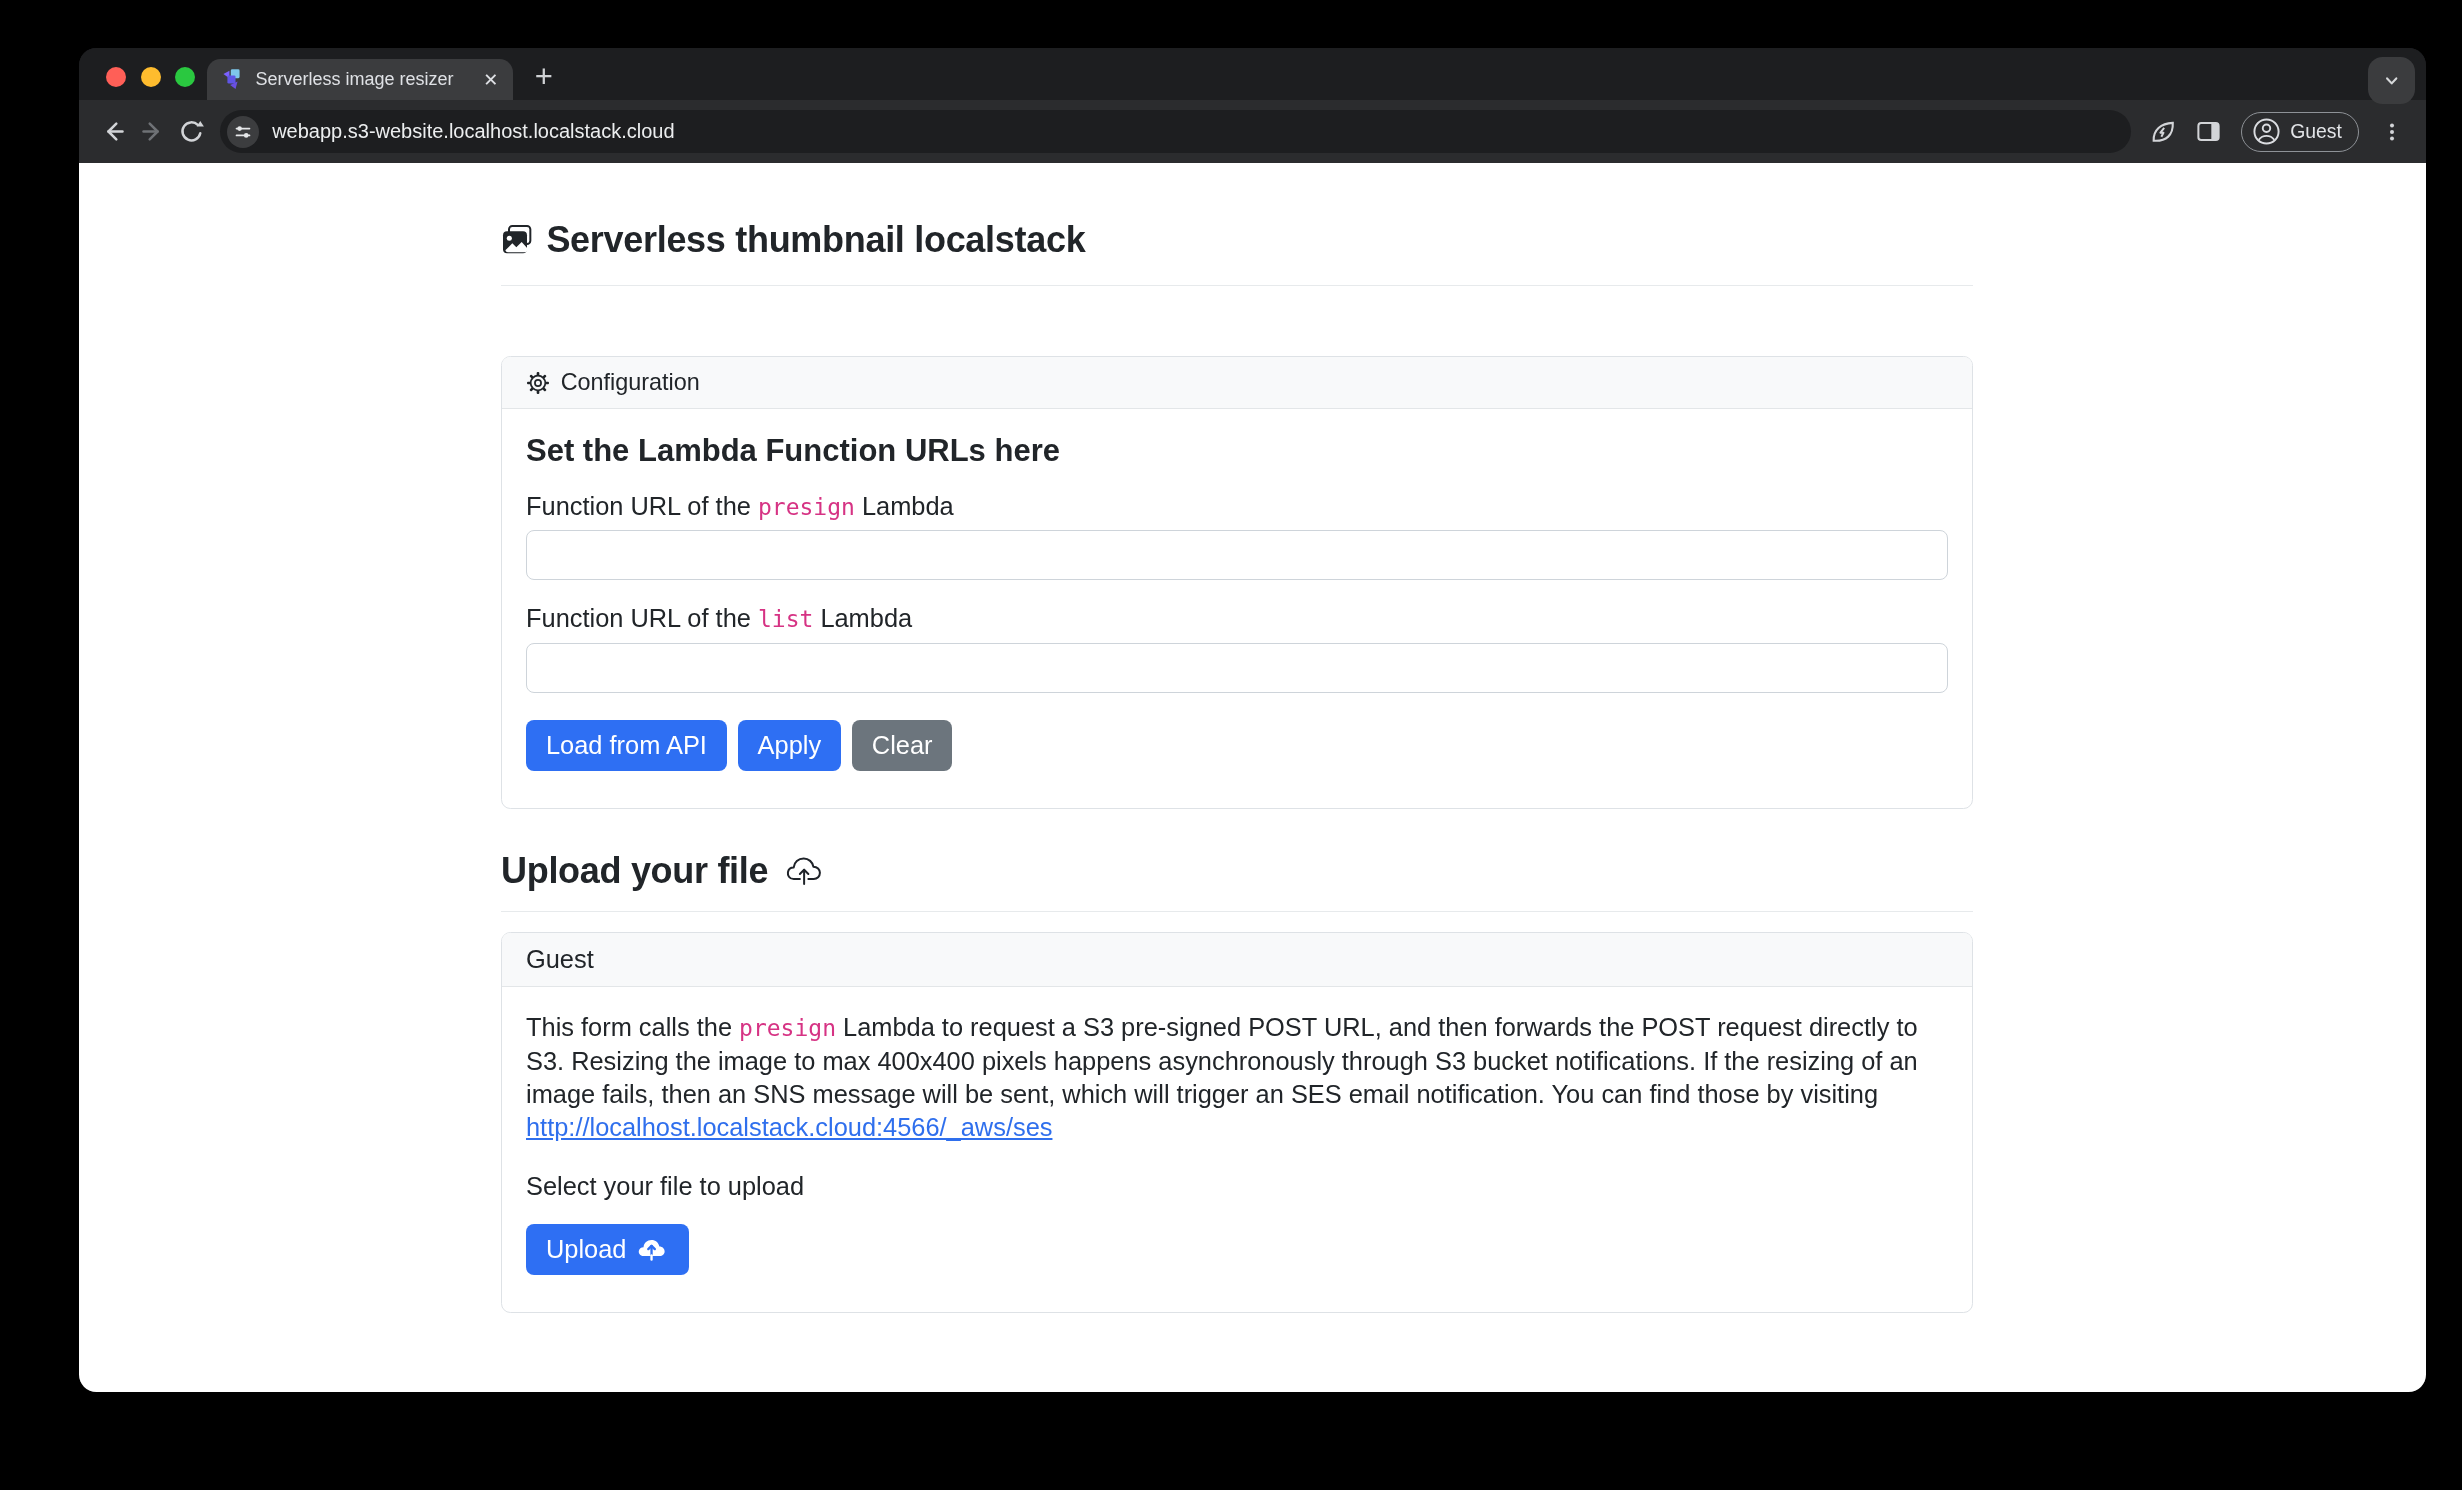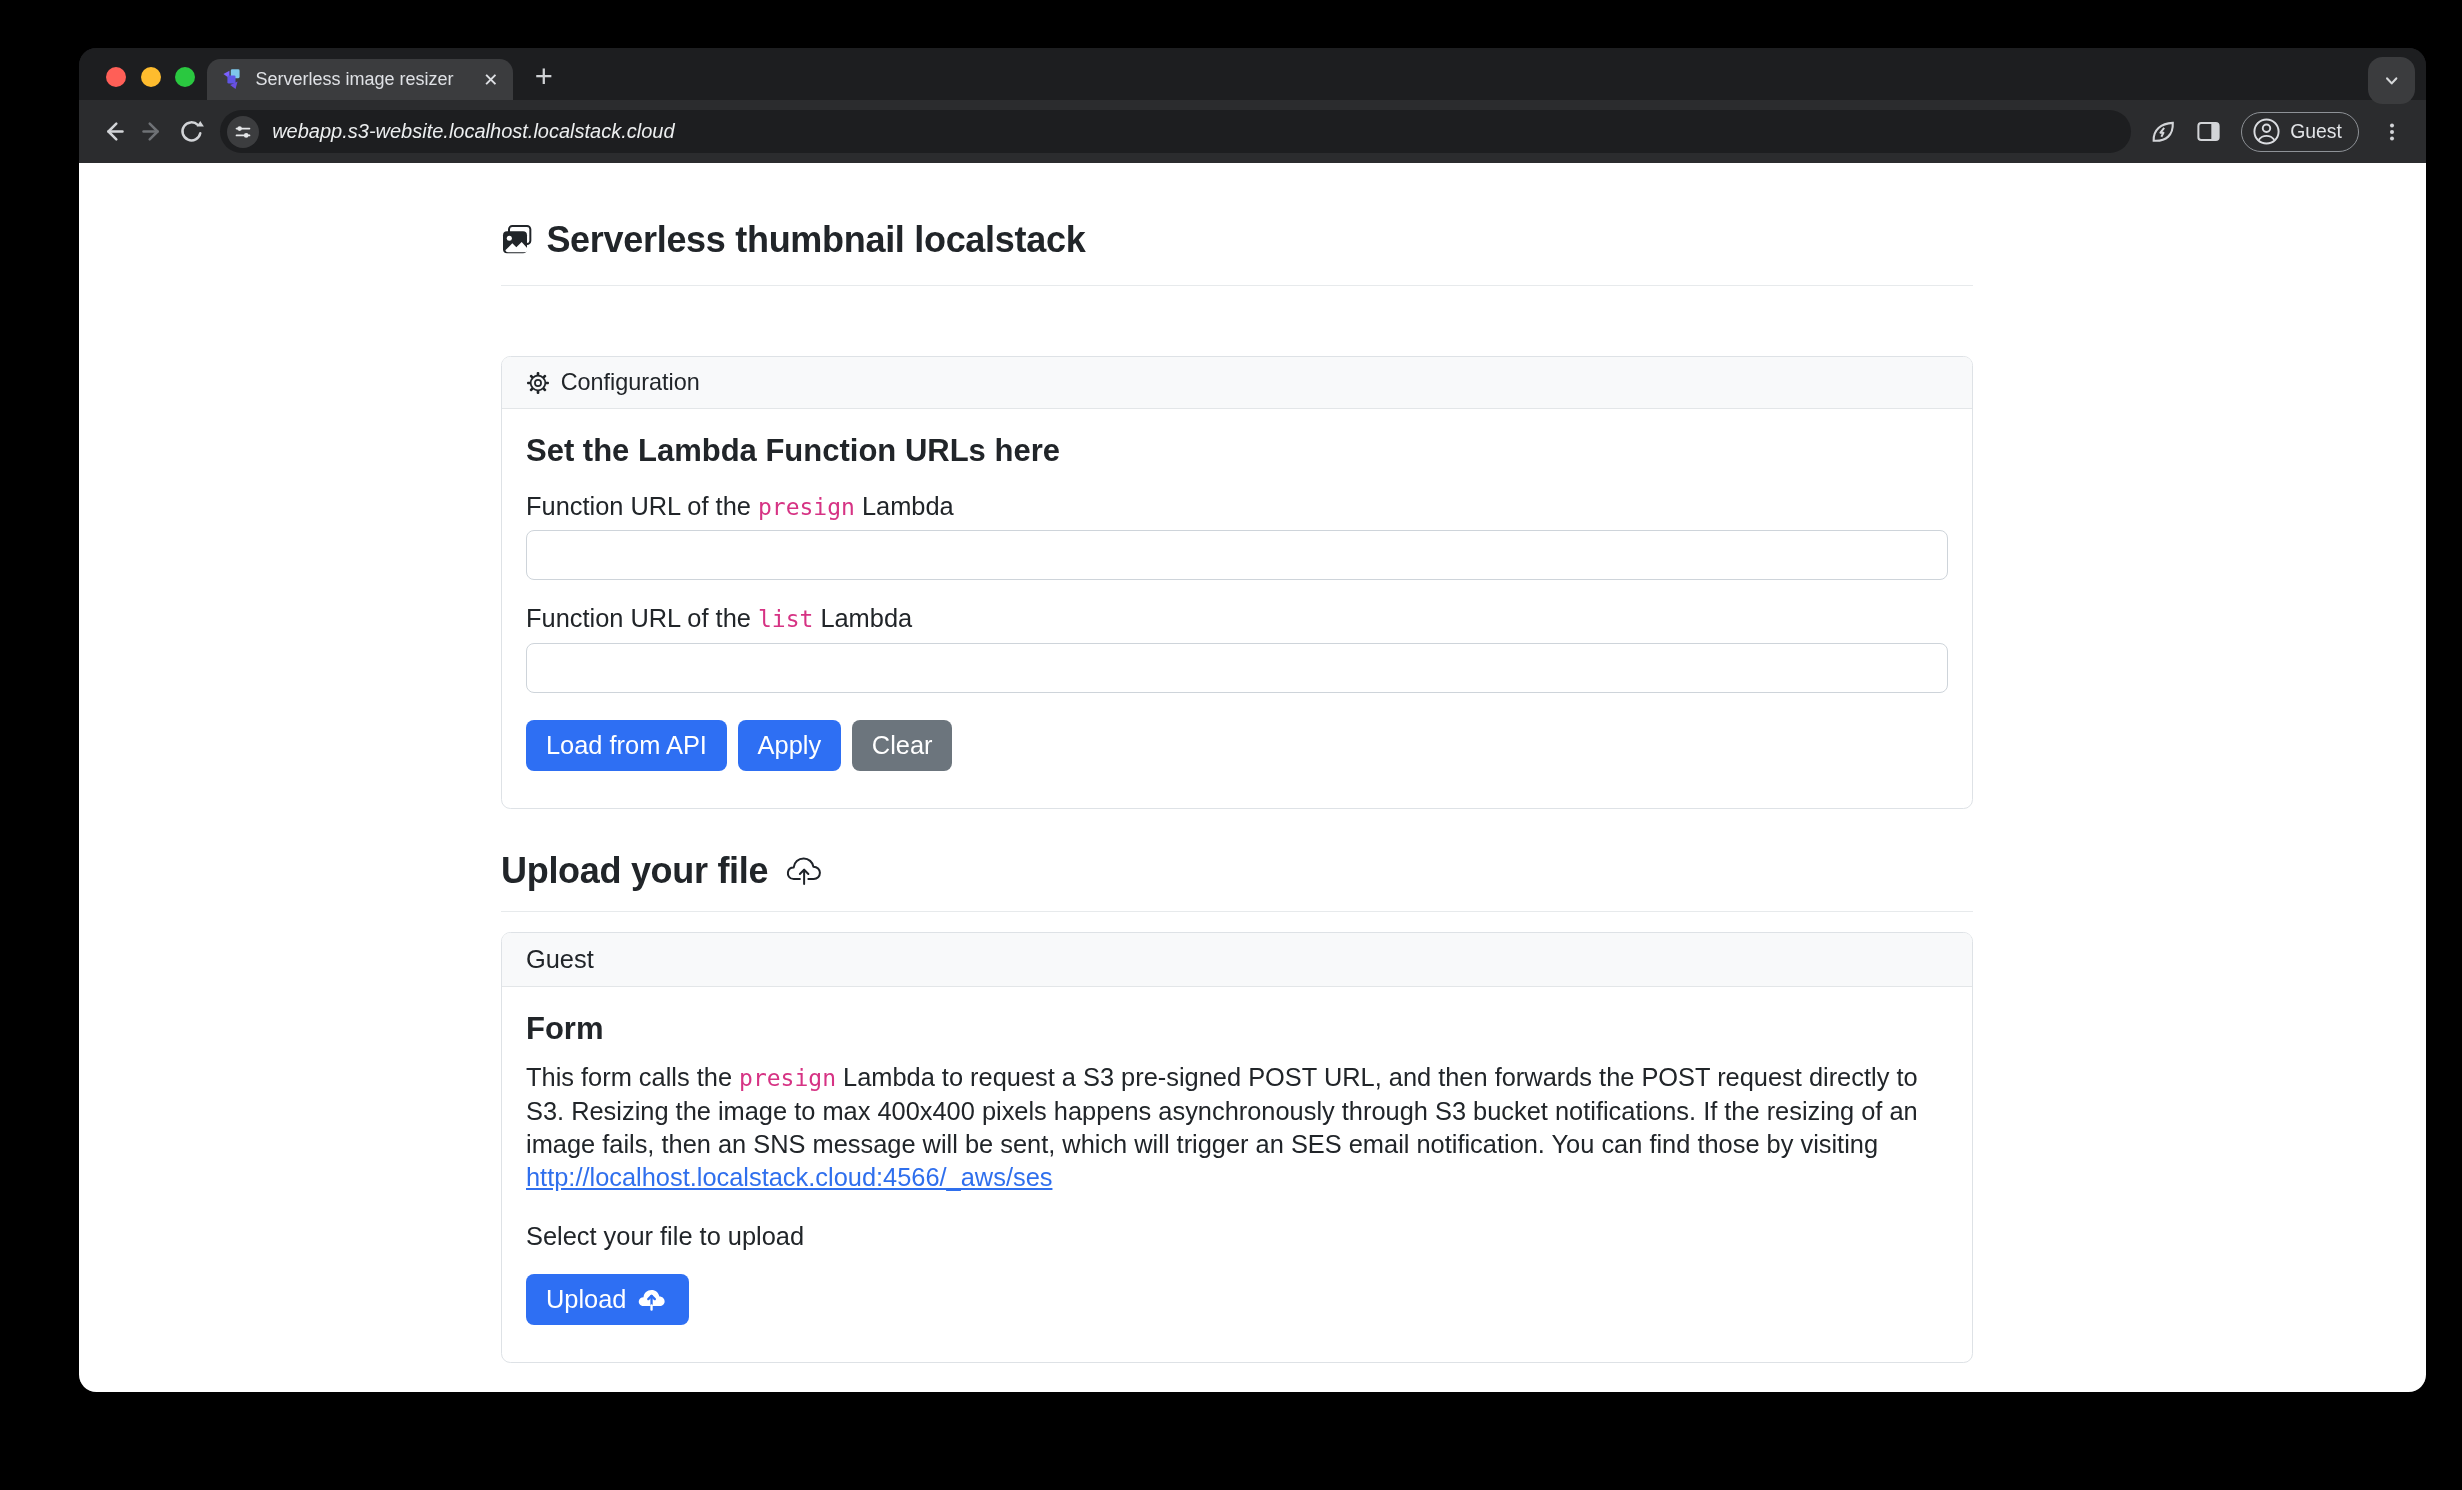--- a/index.html
+++ b/index.html
@@ -25,21 +25,21 @@
   .tab-chevron { position:absolute; right:10.7px; top:9.4px; width:47px; height:47px; border-radius:14.7px;
                  background:#3b3c3e; display:flex; align-items:center; justify-content:center; }
 
   
   .toolbar { height:63px; background:#2b2c2e; display:flex; align-items:center; padding:0 14.7px; flex:none; }
   .navbtn { width:39px; height:39px; border-radius:50%; display:flex; align-items:center; justify-content:center; flex:none; }
   .omnibox { flex:1; height:43px; background:#1d1e20; border-radius:21.4px; margin:0 12px 0 9.4px;
              display:flex; align-items:center; padding:0 6.7px; min-width:0; }
   .site-chip { width:32px; height:32px; border-radius:50%; background:#3c3d3f;
                display:flex; align-items:center; justify-content:center; flex:none; }
-  .url { color:#eceeef; font-size:20px; margin-left:13.4px; white-space:nowrap;font-style:italic; }
+  .url { color:#eceeef; font-size:20px; margin-left:13.4px; white-space:nowrap; }
   .right-cluster { display:flex; align-items:center; gap:6.7px; flex:none; }
   .guest-pill { height:40px; border:1.3px solid #8e9297; border-radius:21.4px; display:flex; align-items:center;
                 gap:9.4px; padding:0 16px 0 9.4px; margin:0 6.7px; }
   .guest-label { color:#e2e4e7; font-size:19.4px; }
 
   
   .pageview { flex:1; background:#fff; overflow:hidden; color:#212529; }
   .container { width:1472px; margin-left:422px; padding-top:56px; }
 
   .title-row { display:flex; align-items:center; gap:13.4px; }
@@ -247,21 +247,20 @@
           </g>
         </svg>
       </div>
       <hr class="rule2">
 
       <div class="card input-card">
         <div class="card-header">
           <span>Guest</span>
         </div>
         <div class="card-body">
-          <div class="form-h">Form</div>
           <p class="intro"><span>This form calls the </span><code class="inline-code">presign</code><span> Lambda to request a S3 pre-signed POST URL, and then forwards the POST request directly to S3. Resizing the image to max 400x400 pixels happens asynchronously through S3 bucket notifications. If the resizing of an image fails, then an SNS message will be sent, which will trigger an SES email notification. You can find those by visiting </span><a href="#">http://localhost.localstack.cloud:4566/_aws/ses</a></p>
 
           <div class="file-label">Select your file to upload</div>
 
           <div class="btn-row upload-btn">
             <button class="btn btn-primary">
               <span>Upload</span>
               <svg width="32" height="25" viewBox="0 0 44 34">
                 <path d="M9,26 C4,26 2,22 2.5,19 C3,16 5.5,14 9,14 C9.5,8 14,4 20,4 C25.5,4 29.8,7.7 30.8,13 C35,13 38,16 38,19.8 C38,23.5 35,26 31.5,26 Z" fill="#fff"></path>
                 <g fill="none" stroke="#2e6ff3" stroke-width="3.2" stroke-linecap="round" stroke-linejoin="round">

